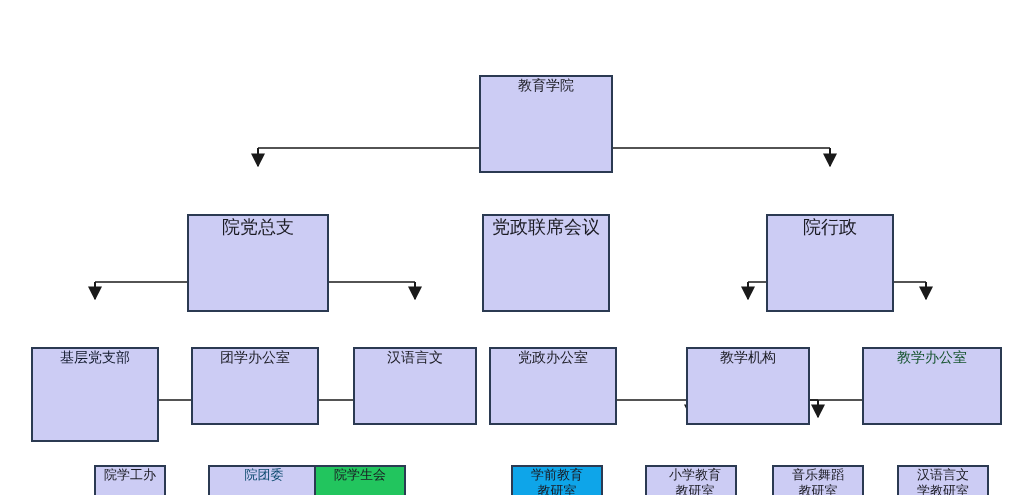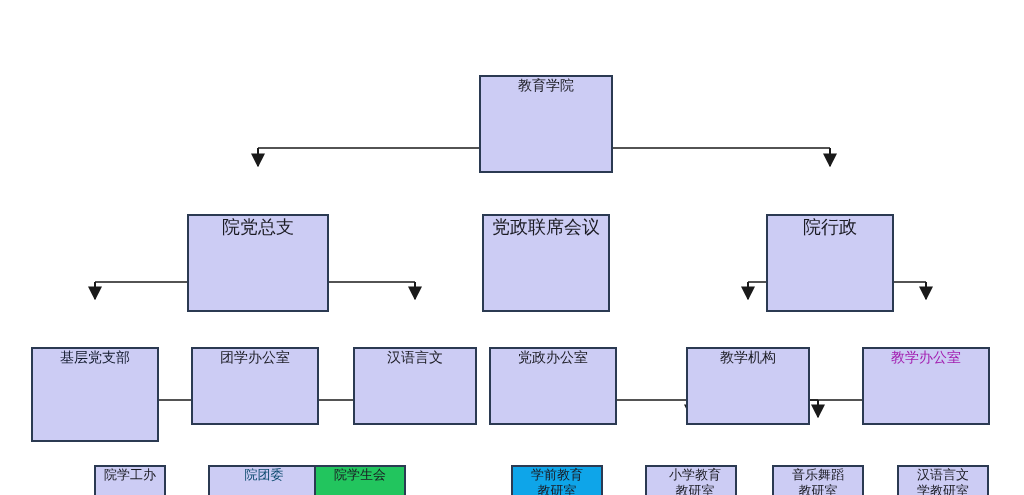--- a/index.html
+++ b/index.html
@@ -92,21 +92,21 @@
       </div>
       <div class="node lvl3" style="left: 353px; top: 300px; width: 124px; height: 78px; background: rgb(204, 204, 244); border-color: rgb(43, 58, 82); color: rgb(26, 26, 34);">
         <span class="label">汉语言文</span>
       </div>
       <div class="node lvl3" style="left: 489px; top: 300px; width: 128px; height: 78px; background: rgb(204, 204, 244); border-color: rgb(43, 58, 82); color: rgb(26, 26, 34);">
         <span class="label">党政办公室</span>
       </div>
       <div class="node lvl3" style="left: 686px; top: 300px; width: 124px; height: 78px; background: rgb(204, 204, 244); border-color: rgb(43, 58, 82); color: rgb(26, 26, 34);">
         <span class="label">教学机构</span>
       </div>
-      <div class="node lvl3" style="left: 862px; top: 300px; width: 128px; height: 78px; background: rgb(204, 204, 244); border-color: rgb(43, 58, 82); color: #a21caf;">
+      <div class="node lvl3" style="left: 862px; top: 300px; width: 140px; height: 78px; background: rgb(204, 204, 244); border-color: rgb(43, 58, 82); color: #14532d;">
         <span class="label">教学办公室</span>
       </div>
       <div class="node lvl4" style="left: 94px; top: 418px; width: 72px; height: 58px; background: rgb(204, 204, 244); border-color: rgb(43, 58, 82); color: rgb(26, 26, 34);">
         <span class="label">院学工办</span>
       </div>
       <div class="node lvl4" style="left: 208px; top: 418px; width: 112px; height: 58px; background: rgb(204, 204, 244); border-color: rgb(43, 58, 82); color: #0c4a6e;">
         <span class="label">院团委</span>
       </div>
       <div class="node lvl4" style="left: 314px; top: 418px; width: 92px; height: 58px; background: #22c55e; border-color: rgb(43, 58, 82); color: rgb(26, 26, 34);">
         <span class="label">院学生会</span>

